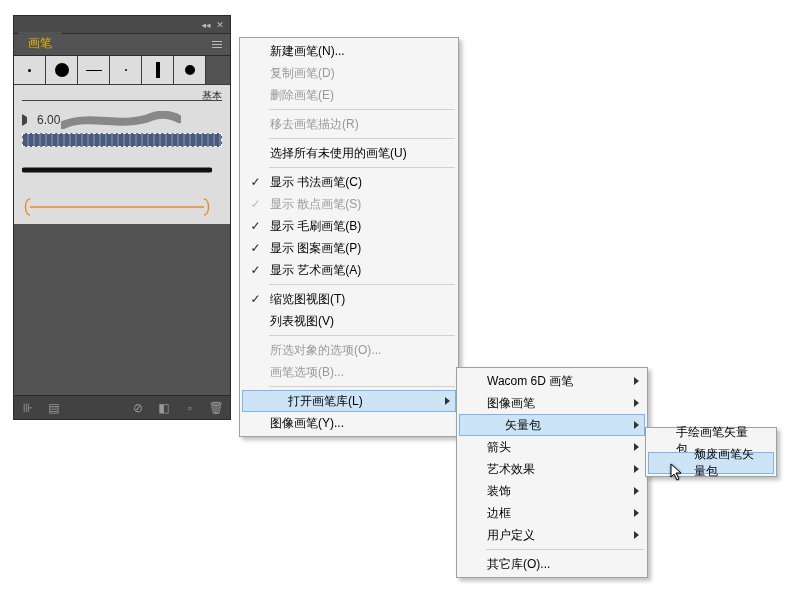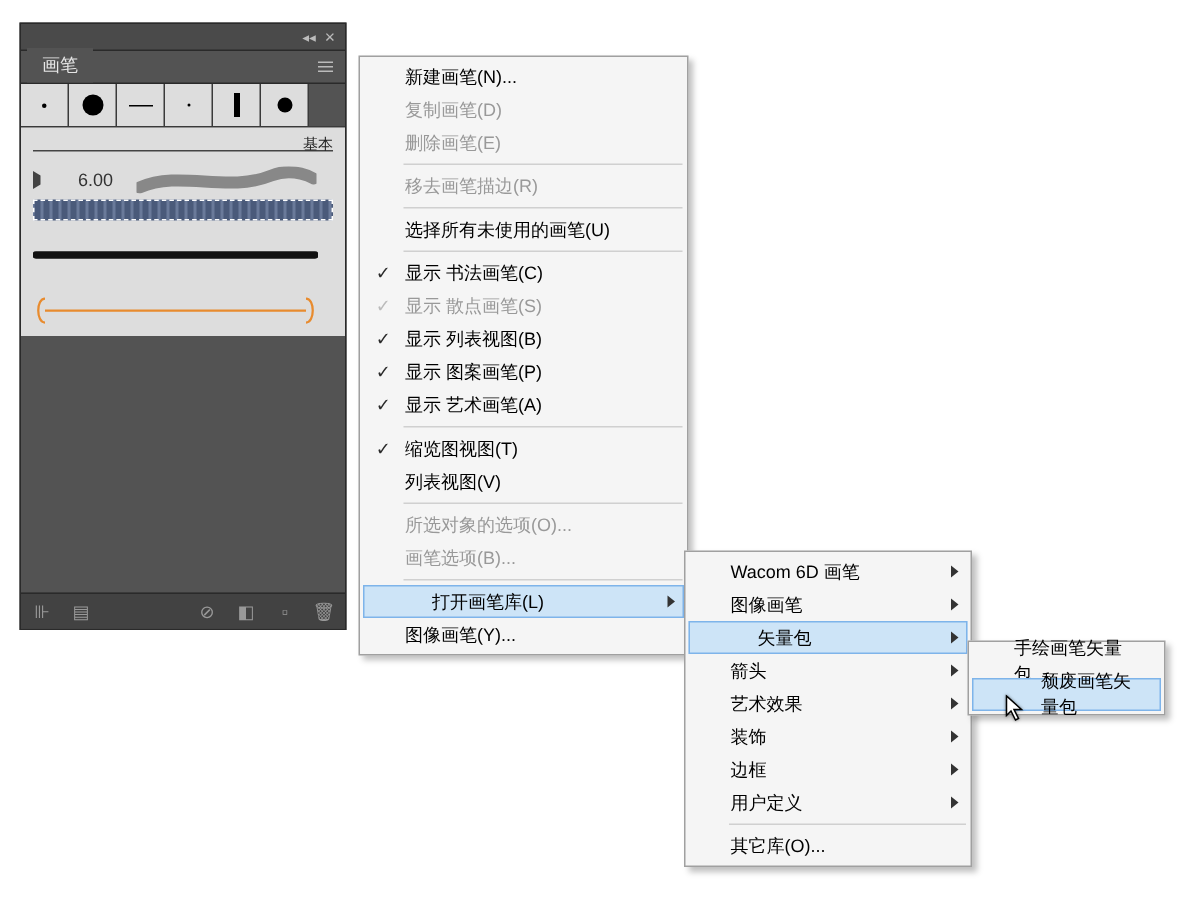--- a/index.html
+++ b/index.html
@@ -1,29 +1,29 @@
 <!DOCTYPE html>
 <html><head>
 <meta charset="utf-8">
 <style>
 *{box-sizing:border-box;margin:0;padding:0}
 body{background:#fff;font-family:"Microsoft YaHei","SimSun",Arial,sans-serif;font-size:12px;color:#333;width:800px;height:608px;position:relative;overflow:hidden}
 .panel{position:absolute;left:13px;top:15px;width:218px;height:405px;background:#535353;border:1px solid #2a2a2a;display:flex;flex-direction:column}
 .panel-header{height:18px;background:#4a4a4a;display:flex;justify-content:flex-end;align-items:center;padding:0 4px;border-bottom:1px solid #2a2a2a}
 .hdr-icon{width:12px;height:12px;display:flex;align-items:center;justify-content:center;color:#bbb;margin-left:2px;font-size:9px;cursor:pointer}
 .tab-bar{height:22px;background:#535353;display:flex;align-items:flex-end;padding-left:4px;border-bottom:1px solid #2a2a2a;position:relative}
-.tab{background:#535353;color:#e5e5e5;padding:3px 10px;font-size:12px;cursor:pointer}
+.tab{background:#535353;color:#eab308;padding:3px 10px;font-size:12px;cursor:pointer}
 .tab-bar .menu-icon{position:absolute;right:4px;top:2px;width:18px;height:16px;cursor:pointer;display:flex;flex-direction:column;justify-content:center;gap:2px;padding-left:4px}
 .menu-icon span{height:1px;background:#bbb;width:10px}
 .panel-body{flex:1;background:#535353;overflow:hidden}
 .brush-row{display:flex;border-bottom:1px solid #3a3a3a}
 .brush-cell{width:32px;height:28px;border-right:1px solid #3a3a3a;background:#ddd;display:flex;align-items:center;justify-content:center}
 .preview-area{background:#ddd;padding:5px 8px;position:relative}
 .preview-label{position:absolute;right:8px;top:4px;font-size:10px;color:#222}
-.val-row{display:flex;align-items:center;gap:16px;margin:4px 0}
+.val-row{display:flex;align-items:center;gap:1px;margin:4px 0}
 .speaker{width:14px;height:12px;border-left:5px solid #444;border-top:3px solid transparent;border-bottom:3px solid transparent;position:relative}
 .strokes{margin-top:2px}
 .stroke{height:18px;margin:4px 0;position:relative}
 .bottom-bar{height:24px;background:#424242;border-top:1px solid #2a2a2a;display:flex;align-items:center;padding:0 6px;gap:10px}
 .bottom-bar .ico{width:16px;height:16px;display:flex;align-items:center;justify-content:center;color:#999;font-size:12px}
 .bottom-bar .spacer{flex:1}
 
 .ctx-menu{position:absolute;left:239px;top:37px;width:220px;background:#f5f5f5;border:1px solid #a0a0a0;box-shadow:3px 3px 4px rgba(0,0,0,.25);padding:2px}
 .menu-item{height:22px;display:flex;align-items:center;padding-left:28px;padding-right:16px;position:relative;cursor:pointer;color:#000}
 .menu-item.disabled{color:#999}
@@ -133,21 +133,21 @@
     <div class="menu-sep"></div>
     <div class="menu-item">
       <span>显示 书法画笔(C)</span>
       <div class="check">✓</div>
     </div>
     <div class="menu-item disabled">
       <span>显示 散点画笔(S)</span>
       <div class="check off">✓</div>
     </div>
     <div class="menu-item">
-      <span>显示 列表视图(B)</span>
+      <span>显示 毛刷画笔(B)</span>
       <div class="check">✓</div>
     </div>
     <div class="menu-item">
       <span>显示 图案画笔(P)</span>
       <div class="check">✓</div>
     </div>
     <div class="menu-item">
       <span>显示 艺术画笔(A)</span>
       <div class="check">✓</div>
     </div>

